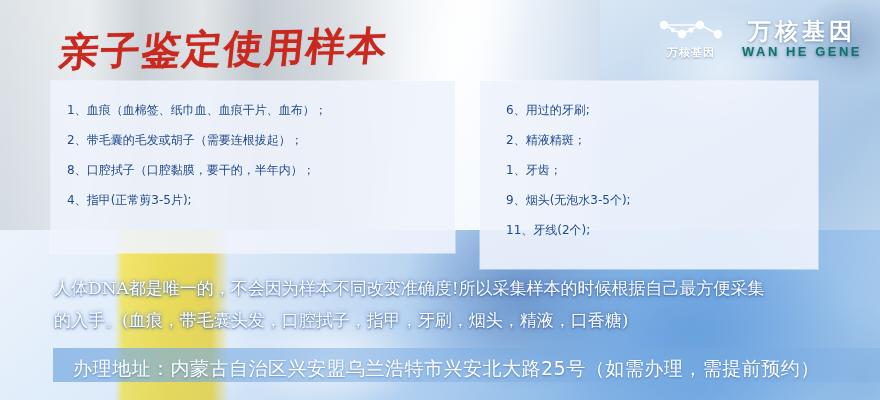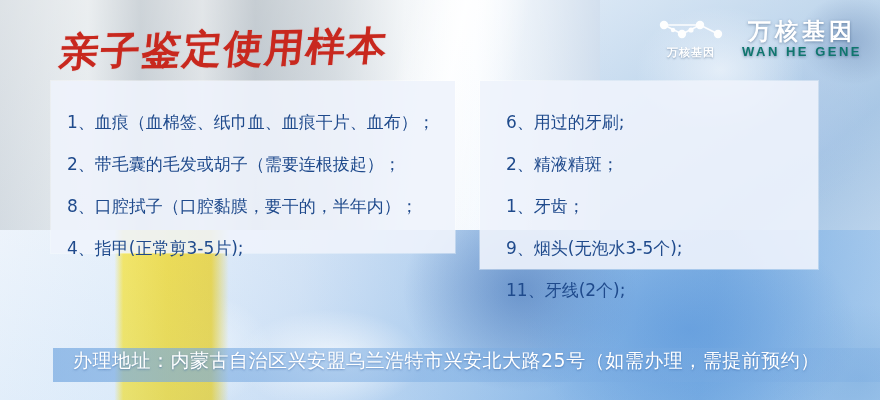--- a/index.html
+++ b/index.html
@@ -77,40 +77,39 @@
   
   .panel{
     position:absolute;top:81px;
     background:rgba(238,243,252,.90);
     box-shadow:0 0 0 1px rgba(255,255,255,.35);
   }
   .panel-left{left:51px;width:404px;height:172px;}
   .panel-right{left:480px;width:338px;height:188px;}
   .panel ul{list-style:none;margin:0;padding:14px 0 0 16px;}
   .panel li{
-    color:#1f4a8c;font-size:17px;line-height:30px;white-space:nowrap;
+    color:#1f4a8c;font-size:12px;line-height:30px;white-space:nowrap;
     font-family:"DejaVu Sans","Liberation Sans",sans-serif;
-    margin-top:12px;
   }
   .panel-right li{padding-left:10px;}
 
   
   .para{
     position:absolute;left:54px;top:272px;width:790px;
     font-family:"DejaVu Serif","Liberation Serif",serif;
     color:#ffffff;font-size:17px;line-height:32px;
     text-shadow:0 0 4px rgba(70,110,175,.85),0 1px 2px rgba(40,80,150,.75);
   }
   .para div{white-space:nowrap;}
 
   
   .addr{
     position:absolute;left:53px;top:348px;width:827px;height:34px;
     background:linear-gradient(90deg, rgba(120,170,225,.72) 0%, rgba(120,170,225,.55) 30%, rgba(120,170,225,.38) 58%, rgba(120,170,225,.30) 100%);
-    display:flex;align-items:flex-start;
+    display:flex;align-items:flex-end;
   }
   .addr-text{
     color:#ffffff;font-size:19px;letter-spacing:.5px;white-space:nowrap;
     padding-left:20px;
     font-family:"DejaVu Sans","Liberation Sans",sans-serif;
     text-shadow:0 1px 2px rgba(50,95,160,.55);
   }
 </style>
 </head>
 <body>
@@ -165,18 +164,22 @@
   <div class="panel panel-right">
     <ul>
       <li>6、用过的牙刷;</li>
       <li>2、精液精斑；</li>
       <li>1、牙齿；</li>
       <li>9、烟头(无泡水3-5个);</li>
       <li>11、牙线(2个);</li>
     </ul>
   </div>
 
+  <div class="para">
+    <div>人体DNA都是唯一的，不会因为样本不同改变准确度!所以采集样本的时候根据自己最方便采集</div>
+    <div>的入手。(血痕，带毛囊头发，口腔拭子，指甲，牙刷，烟头，精液，口香糖)</div>
+  </div>
 
   <div class="addr">
     <span class="addr-text">办理地址：内蒙古自治区兴安盟乌兰浩特市兴安北大路25号（如需办理，需提前预约）</span>
   </div>
 
 </div>
 
 </body></html>

